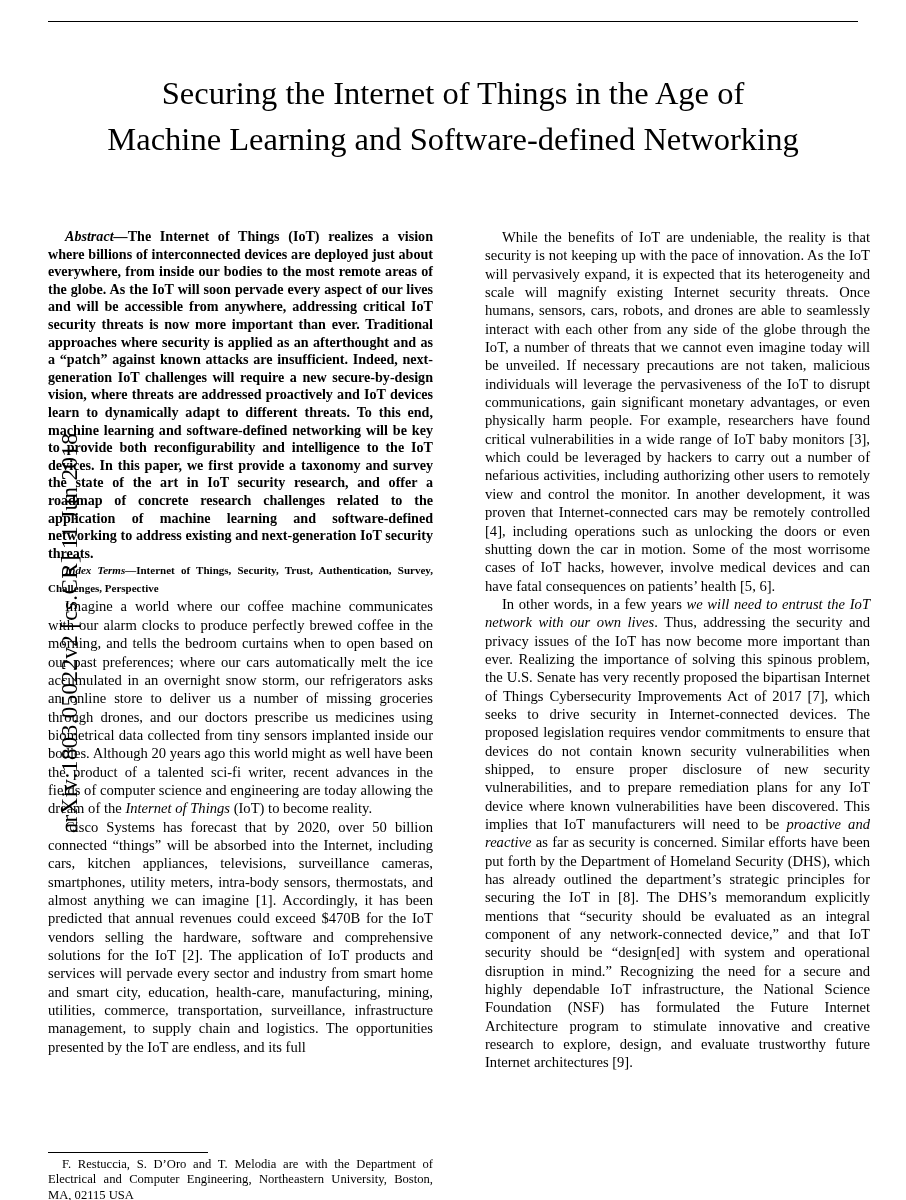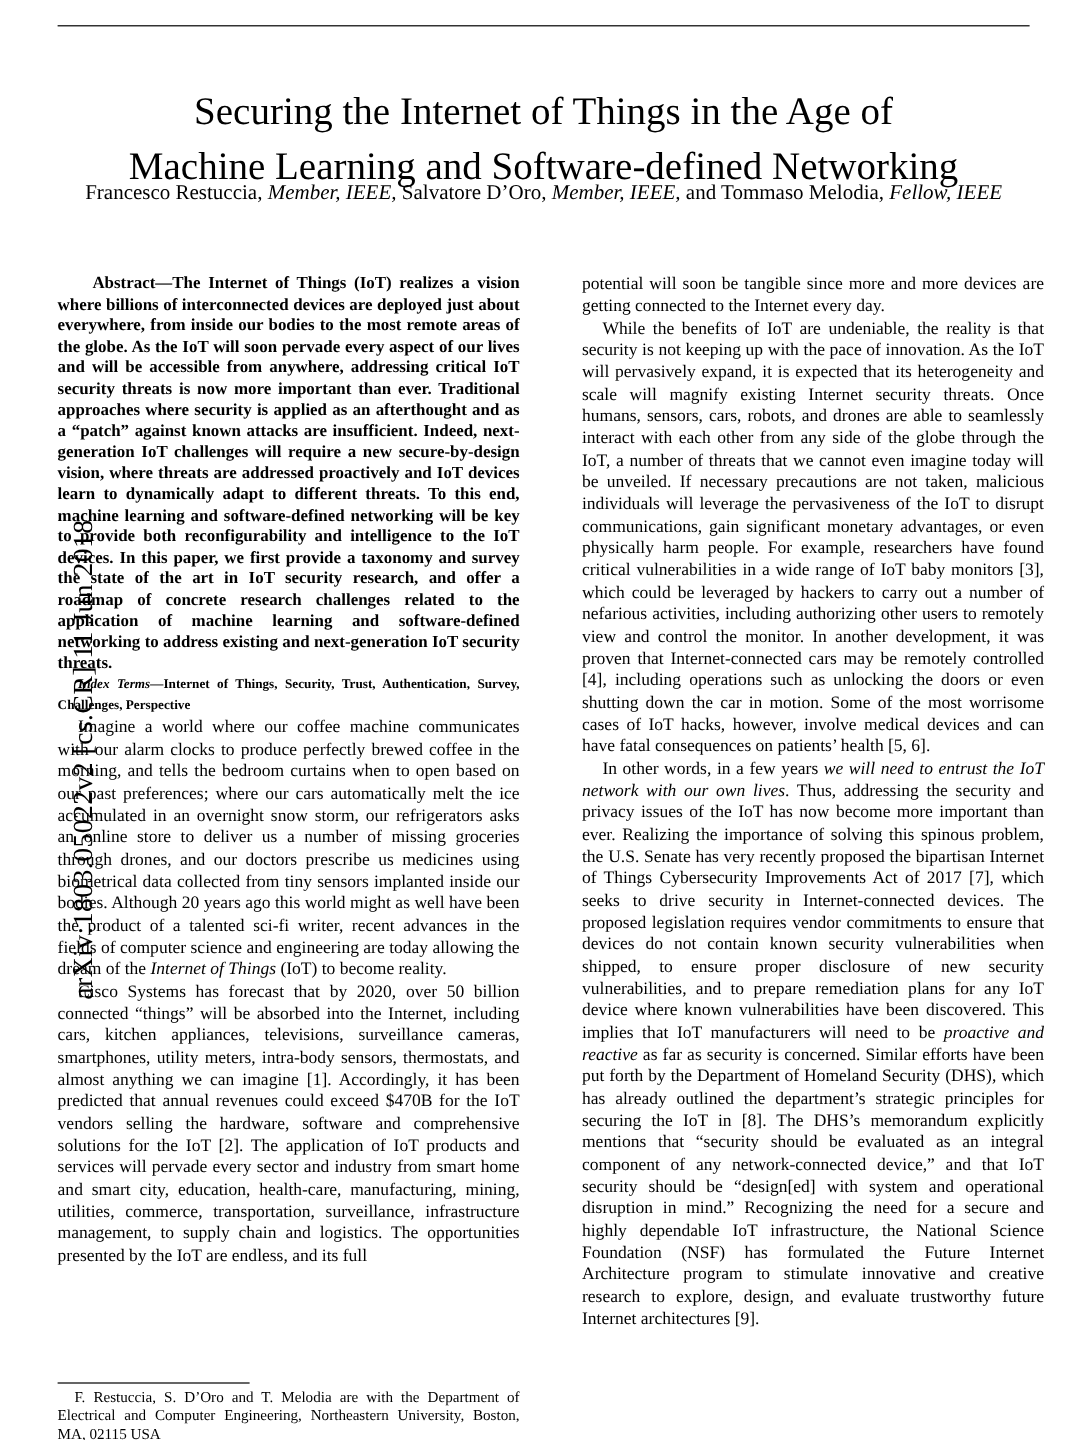--- a/index.html
+++ b/index.html
@@ -108,22 +108,22 @@
   .col p.noindent { text-indent: 0; }
 
   .abstract {
     font-weight: bold;
     text-align: justify;
     font-size: 14.1px;
     line-height: 17.6px;
     margin: 0;
   }
   .abstract .lead {
-    font-weight: bold;
-    margin-left: 12px;
+    font-style: italic;
+    font-weight: bold;
   }
   .indexterms {
     font-weight: bold;
     text-align: justify;
     font-size: 11px;
     line-height: 17.6px;
     margin: 18px 0 0 0;
     text-indent: 17px;
   }
   .indexterms .lead {
@@ -168,47 +168,37 @@
 
   <div class="rule"></div>
 
   <div class="arxiv-stamp">arXiv:1803.05022v2  [cs.CR]  11 Jun 2018</div>
 
   <div class="title">
     <div>Securing the Internet of Things in the Age of</div>
     <div>Machine Learning and Software-defined Networking</div>
   </div>
 
-  <div class="authors">
-    <span>Francesco Restuccia,</span>
-    <i>Member, IEEE,</i>
-    <span>Salvatore D’Oro,</span>
-    <i>Member, IEEE,</i>
-    <span>and</span>
-    <span>Tommaso Melodia,</span>
-    <i>Fellow, IEEE</i>
-  </div>
 
   <div class="col col-left">
     <p class="abstract">
       <span class="lead">Abstract—</span><span>The Internet of Things (IoT) realizes a vision where billions of interconnected devices are deployed just about everywhere, from inside our bodies to the most remote areas of the globe. As the IoT will soon pervade every aspect of our lives and will be accessible from anywhere, addressing critical IoT security threats is now more important than ever. Traditional approaches where security is applied as an afterthought and as a “patch” against known attacks are insufficient. Indeed, next-generation IoT challenges will require a new secure-by-design vision, where threats are addressed proactively and IoT devices learn to dynamically adapt to different threats. To this end, machine learning and software-defined networking will be key to provide both reconfigurability and intelligence to the IoT devices. In this paper, we first provide a taxonomy and survey the state of the art in IoT security research, and offer a roadmap of concrete research challenges related to the application of machine learning and software-defined networking to address existing and next-generation IoT security threats.</span>
     </p>
 
     <p class="indexterms">
       <span class="lead">Index Terms—</span><span>Internet of Things, Security, Trust, Authentication, Survey, Challenges, Perspective</span>
     </p>
 
 
     <p><span>Imagine a world where our coffee machine communicates with our alarm clocks to produce perfectly brewed coffee in the morning, and tells the bedroom curtains when to open based on our past preferences; where our cars automatically melt the ice accumulated in an overnight snow storm, our refrigerators asks an online store to deliver us a number of missing groceries through drones, and our doctors prescribe us medicines using biometrical data collected from tiny sensors implanted inside our bodies. Although 20 years ago this world might as well have been the product of a talented sci-fi writer, recent advances in the fields of computer science and engineering are today allowing the dream of the </span><span class="it">Internet of Things</span><span> (IoT) to become reality.</span></p>
 
     <p>Cisco Systems has forecast that by 2020, over 50 billion connected “things” will be absorbed into the Internet, including cars, kitchen appliances, televisions, surveillance cameras, smartphones, utility meters, intra-body sensors, thermostats, and almost anything we can imagine [1]. Accordingly, it has been predicted that annual revenues could exceed $470B for the IoT vendors selling the hardware, software and comprehensive solutions for the IoT [2]. The application of IoT products and services will pervade every sector and industry from smart home and smart city, education, health-care, manufacturing, mining, utilities, commerce, transportation, surveillance, infrastructure management, to supply chain and logistics. The opportunities presented by the IoT are endless, and its full</p>
   </div>
 
   <div class="col col-right">
-    <p class="noindent">potential will soon be tangible since more and more devices are getting connected to the Internet every day.</p>
     <p>While the benefits of IoT are undeniable, the reality is that security is not keeping up with the pace of innovation. As the IoT will pervasively expand, it is expected that its heterogeneity and scale will magnify existing Internet security threats. Once humans, sensors, cars, robots, and drones are able to seamlessly interact with each other from any side of the globe through the IoT, a number of threats that we cannot even imagine today will be unveiled. If necessary precautions are not taken, malicious individuals will leverage the pervasiveness of the IoT to disrupt communications, gain significant monetary advantages, or even physically harm people. For example, researchers have found critical vulnerabilities in a wide range of IoT baby monitors [3], which could be leveraged by hackers to carry out a number of nefarious activities, including authorizing other users to remotely view and control the monitor. In another development, it was proven that Internet-connected cars may be remotely controlled [4], including operations such as unlocking the doors or even shutting down the car in motion. Some of the most worrisome cases of IoT hacks, however, involve medical devices and can have fatal consequences on patients’ health [5, 6].</p>
     <p><span>In other words, in a few years </span><span class="it">we will need to entrust the IoT network with our own lives</span><span>. Thus, addressing the security and privacy issues of the IoT has now become more important than ever. Realizing the importance of solving this spinous problem, the U.S. Senate has very recently proposed the bipartisan Internet of Things Cybersecurity Improvements Act of 2017 [7], which seeks to drive security in Internet-connected devices. The proposed legislation requires vendor commitments to ensure that devices do not contain known security vulnerabilities when shipped, to ensure proper disclosure of new security vulnerabilities, and to prepare remediation plans for any IoT device where known vulnerabilities have been discovered. This implies that IoT manufacturers will need to be </span><span class="it">proactive and reactive</span><span> as far as security is concerned. Similar efforts have been put forth by the Department of Homeland Security (DHS), which has already outlined the department’s strategic principles for securing the IoT in [8]. The DHS’s memorandum explicitly mentions that “security should be evaluated as an integral component of any network-connected device,” and that IoT security should be “design[ed] with system and operational disruption in mind.” Recognizing the need for a secure and highly dependable IoT infrastructure, the National Science Foundation (NSF) has formulated the Future Internet Architecture program to stimulate innovative and creative research to explore, design, and evaluate trustworthy future Internet architectures [9].</span></p>
   </div>
 
   <div class="footnote-rule"></div>
   <div class="footnote">
     <p>F. Restuccia, S. D’Oro and T. Melodia are with the Department of Electrical and Computer Engineering, Northeastern University, Boston, MA, 02115 USA</p>
 
   </div>
 

